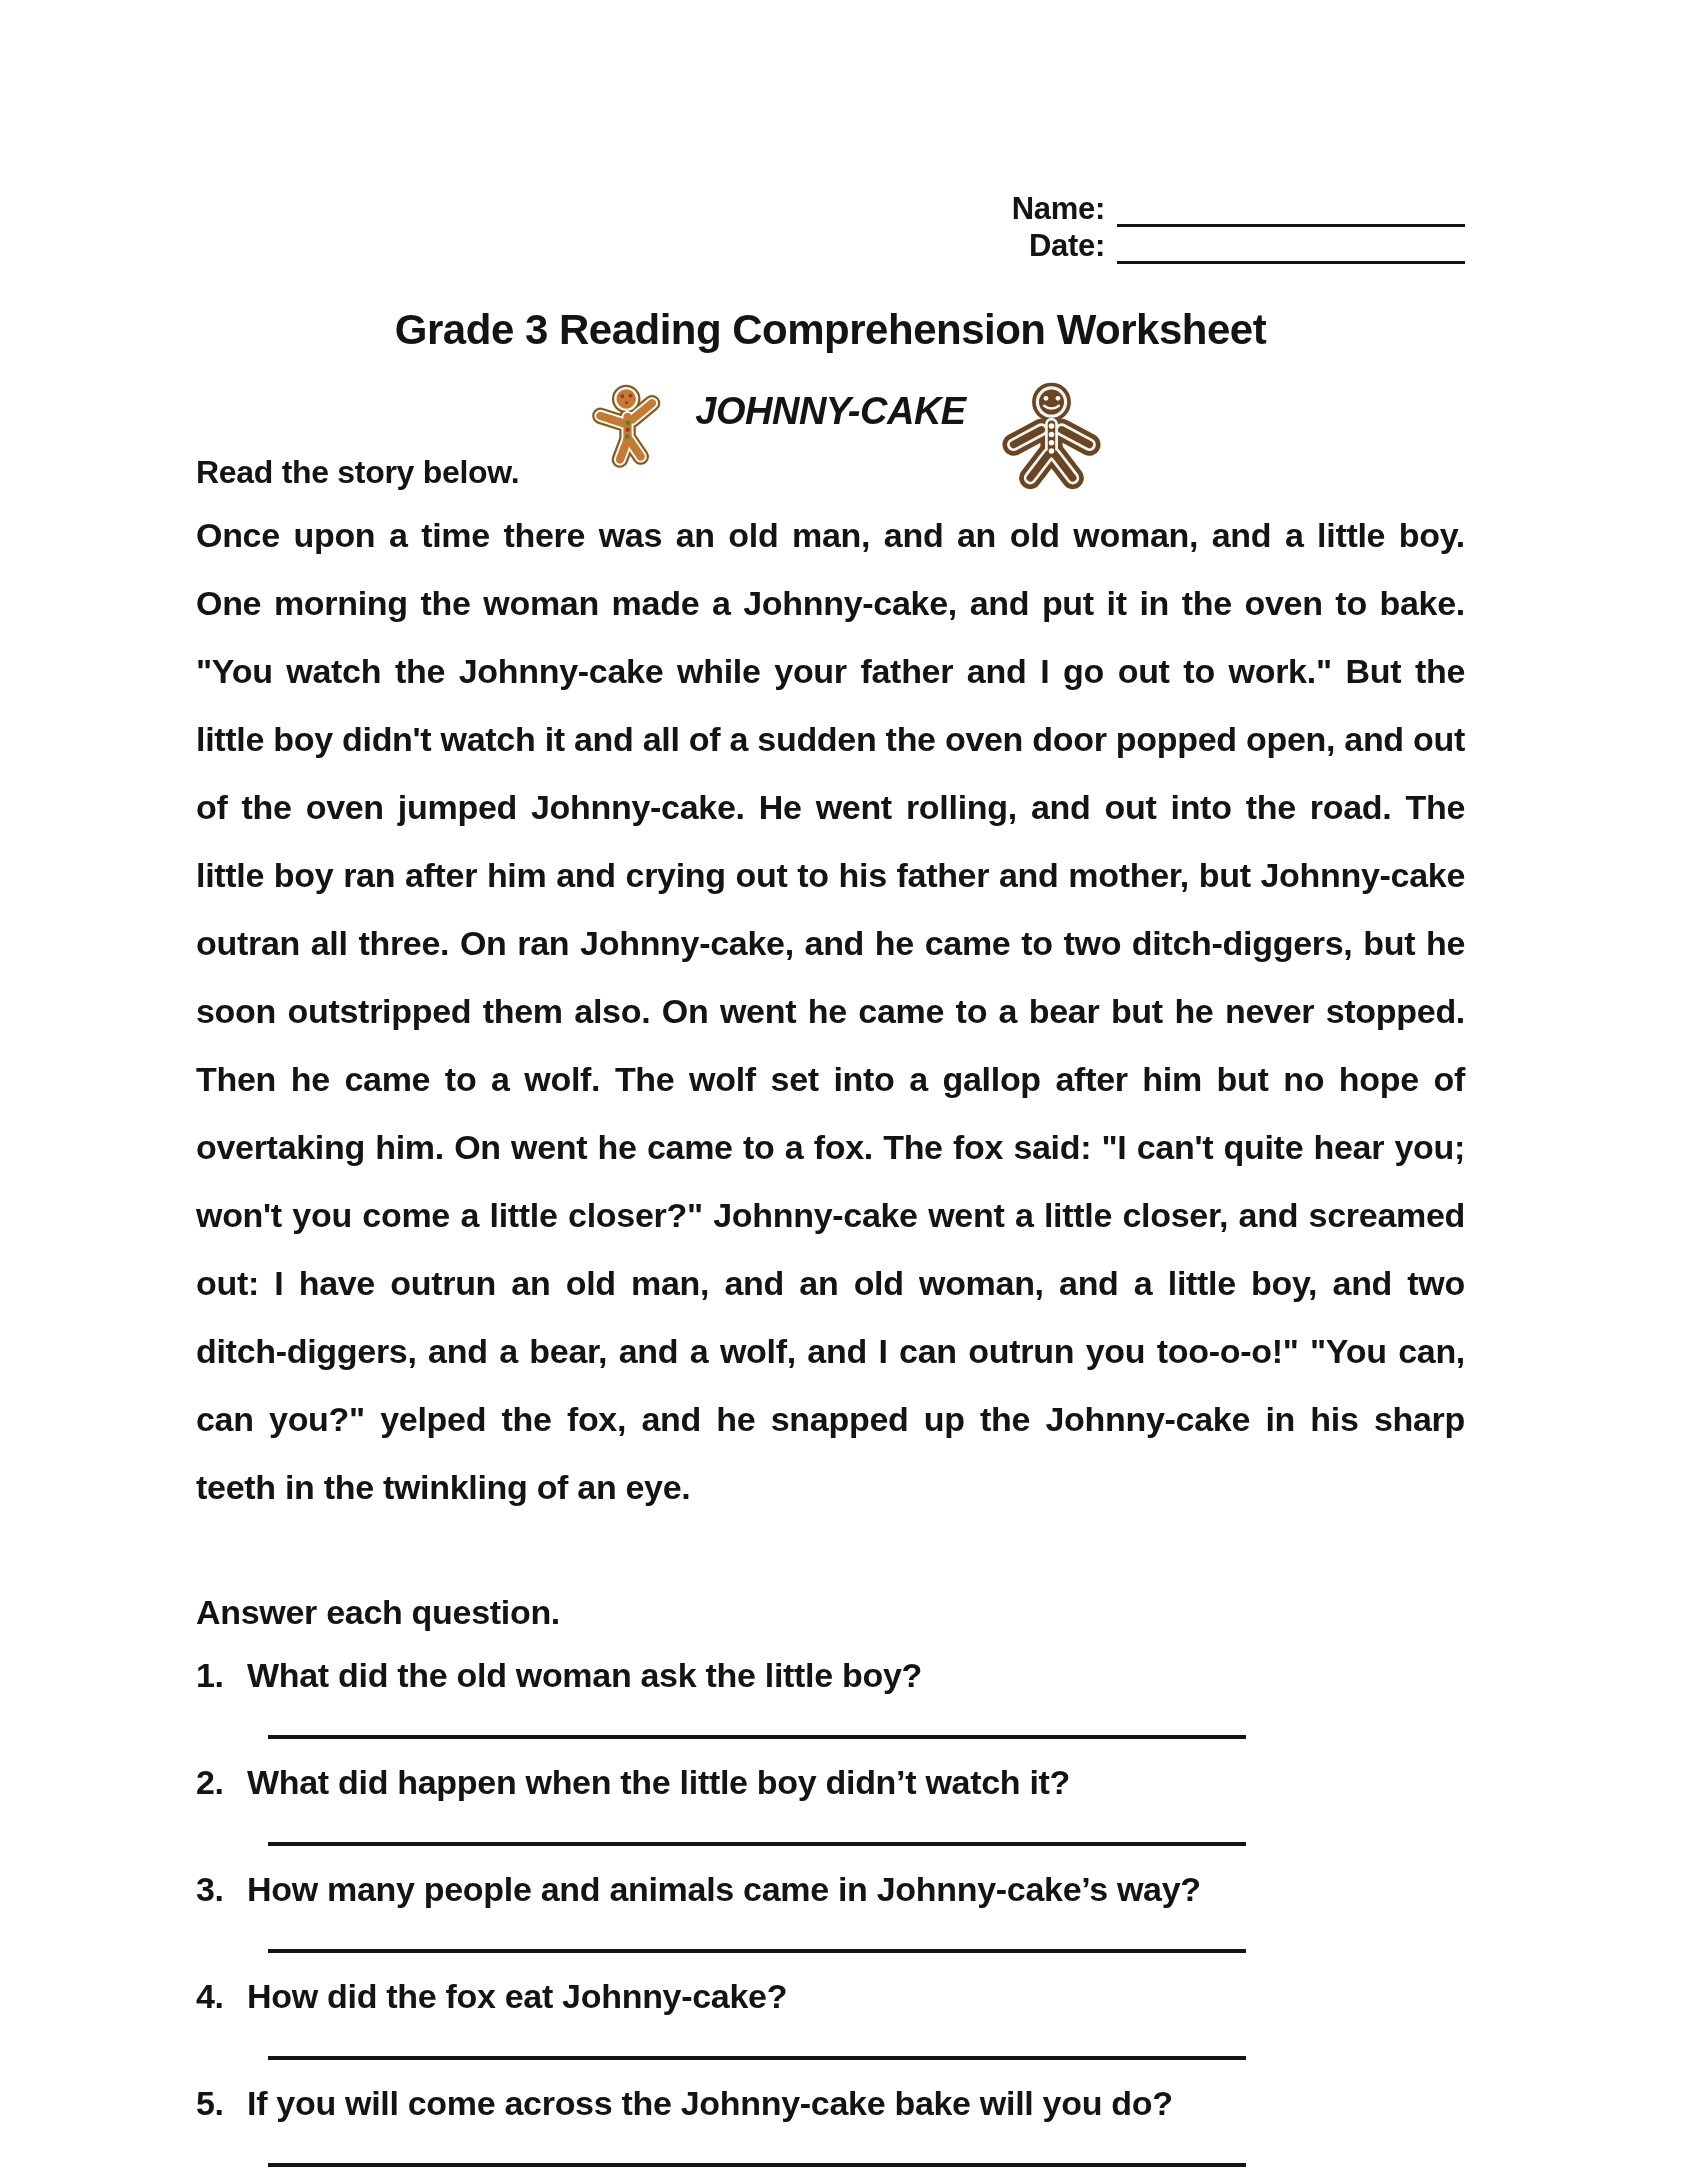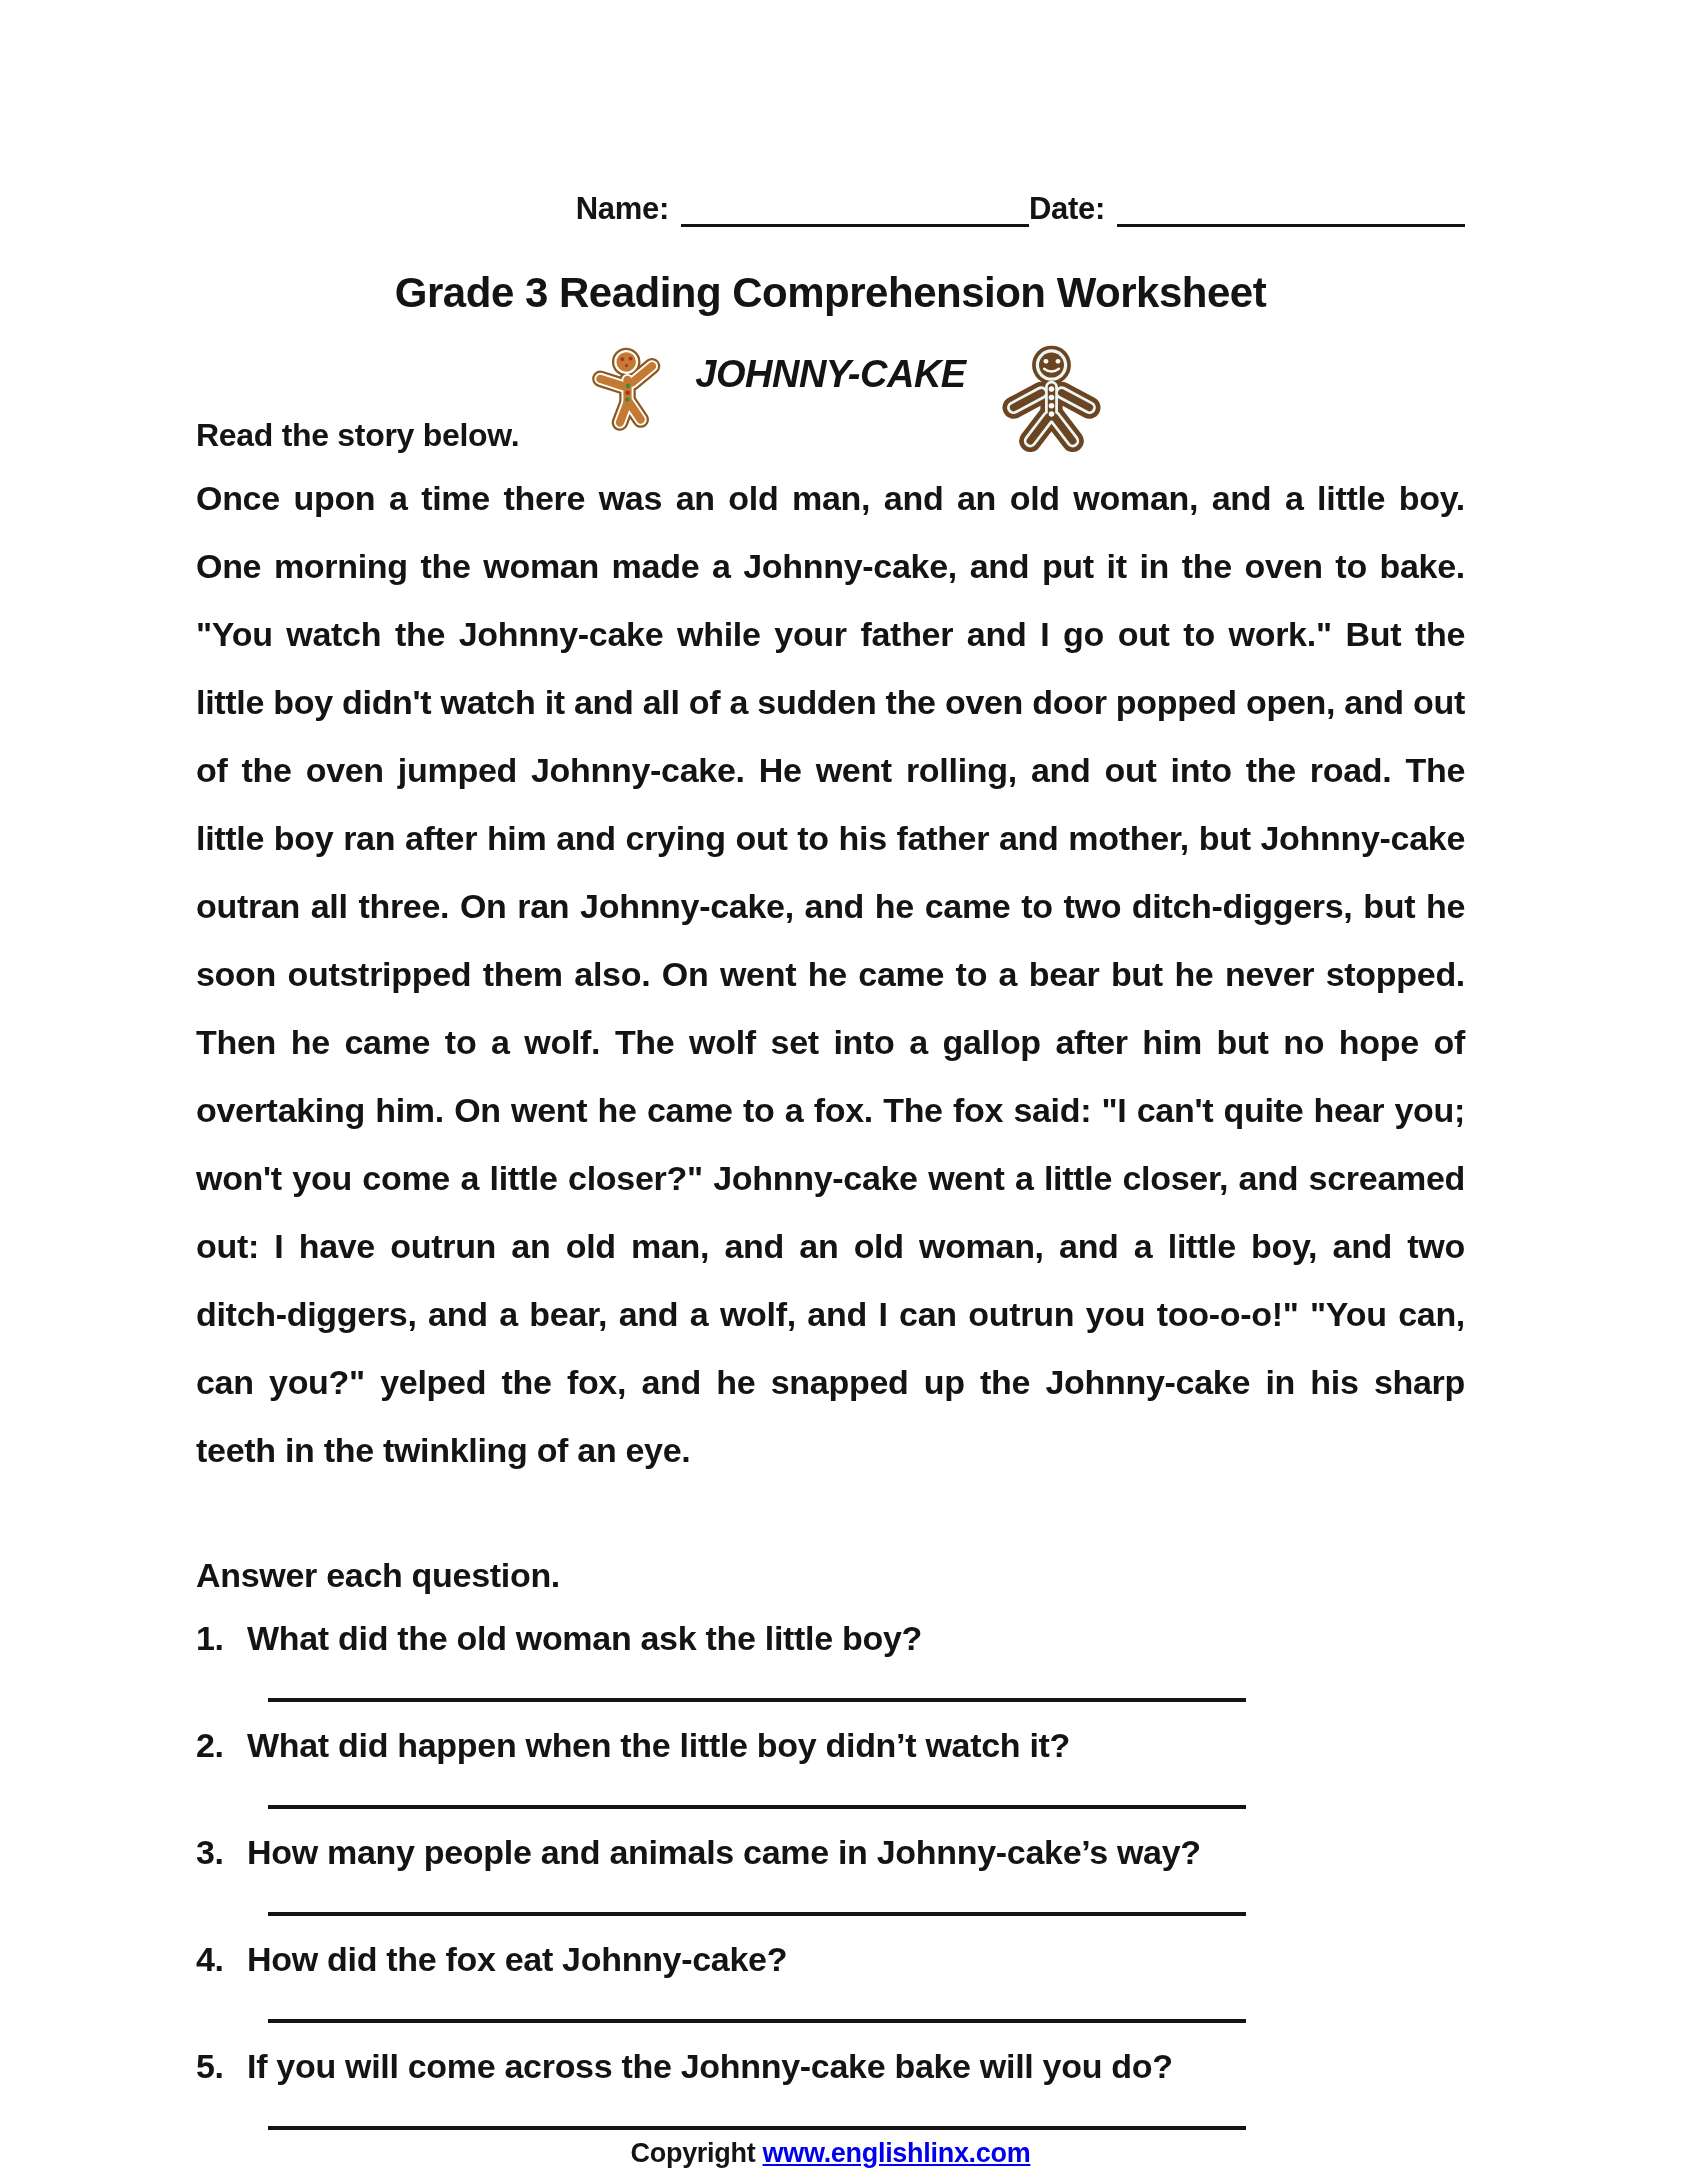--- a/index.html
+++ b/index.html
@@ -8,21 +8,21 @@
     width: 1683px; height: 2178px;
     background: #ffffff;
     box-sizing: border-box;
     padding: 190px 218px 0 196px;
     font-family: "Liberation Sans", "DejaVu Sans", sans-serif;
     color: #141414;
     font-weight: bold;
     letter-spacing: -0.3px;
   }
   
-  .top-row { display:flex; justify-content:flex-end; align-items:flex-end; }
+  .top-row { display:flex; justify-content:flex-end; align-items:flex-end;flex-direction:column; }
   .blank-group { display:flex; align-items:flex-end; font-size:31px; }
   .write-line { display:inline-block; border-bottom:3px solid #141414; height:34px; margin-left:12px; }
   .name-line { width:348px; }
   .date-line { width:348px; }
 
   .main-title { text-align:center; font-size:42px; margin-top:42px; letter-spacing:-0.5px; }
 
   .story-header { position:relative; height:121px; margin-top:16px; }
   .johnny-title {
     position:absolute; left:50%; top:20px; transform:translateX(-50%);

